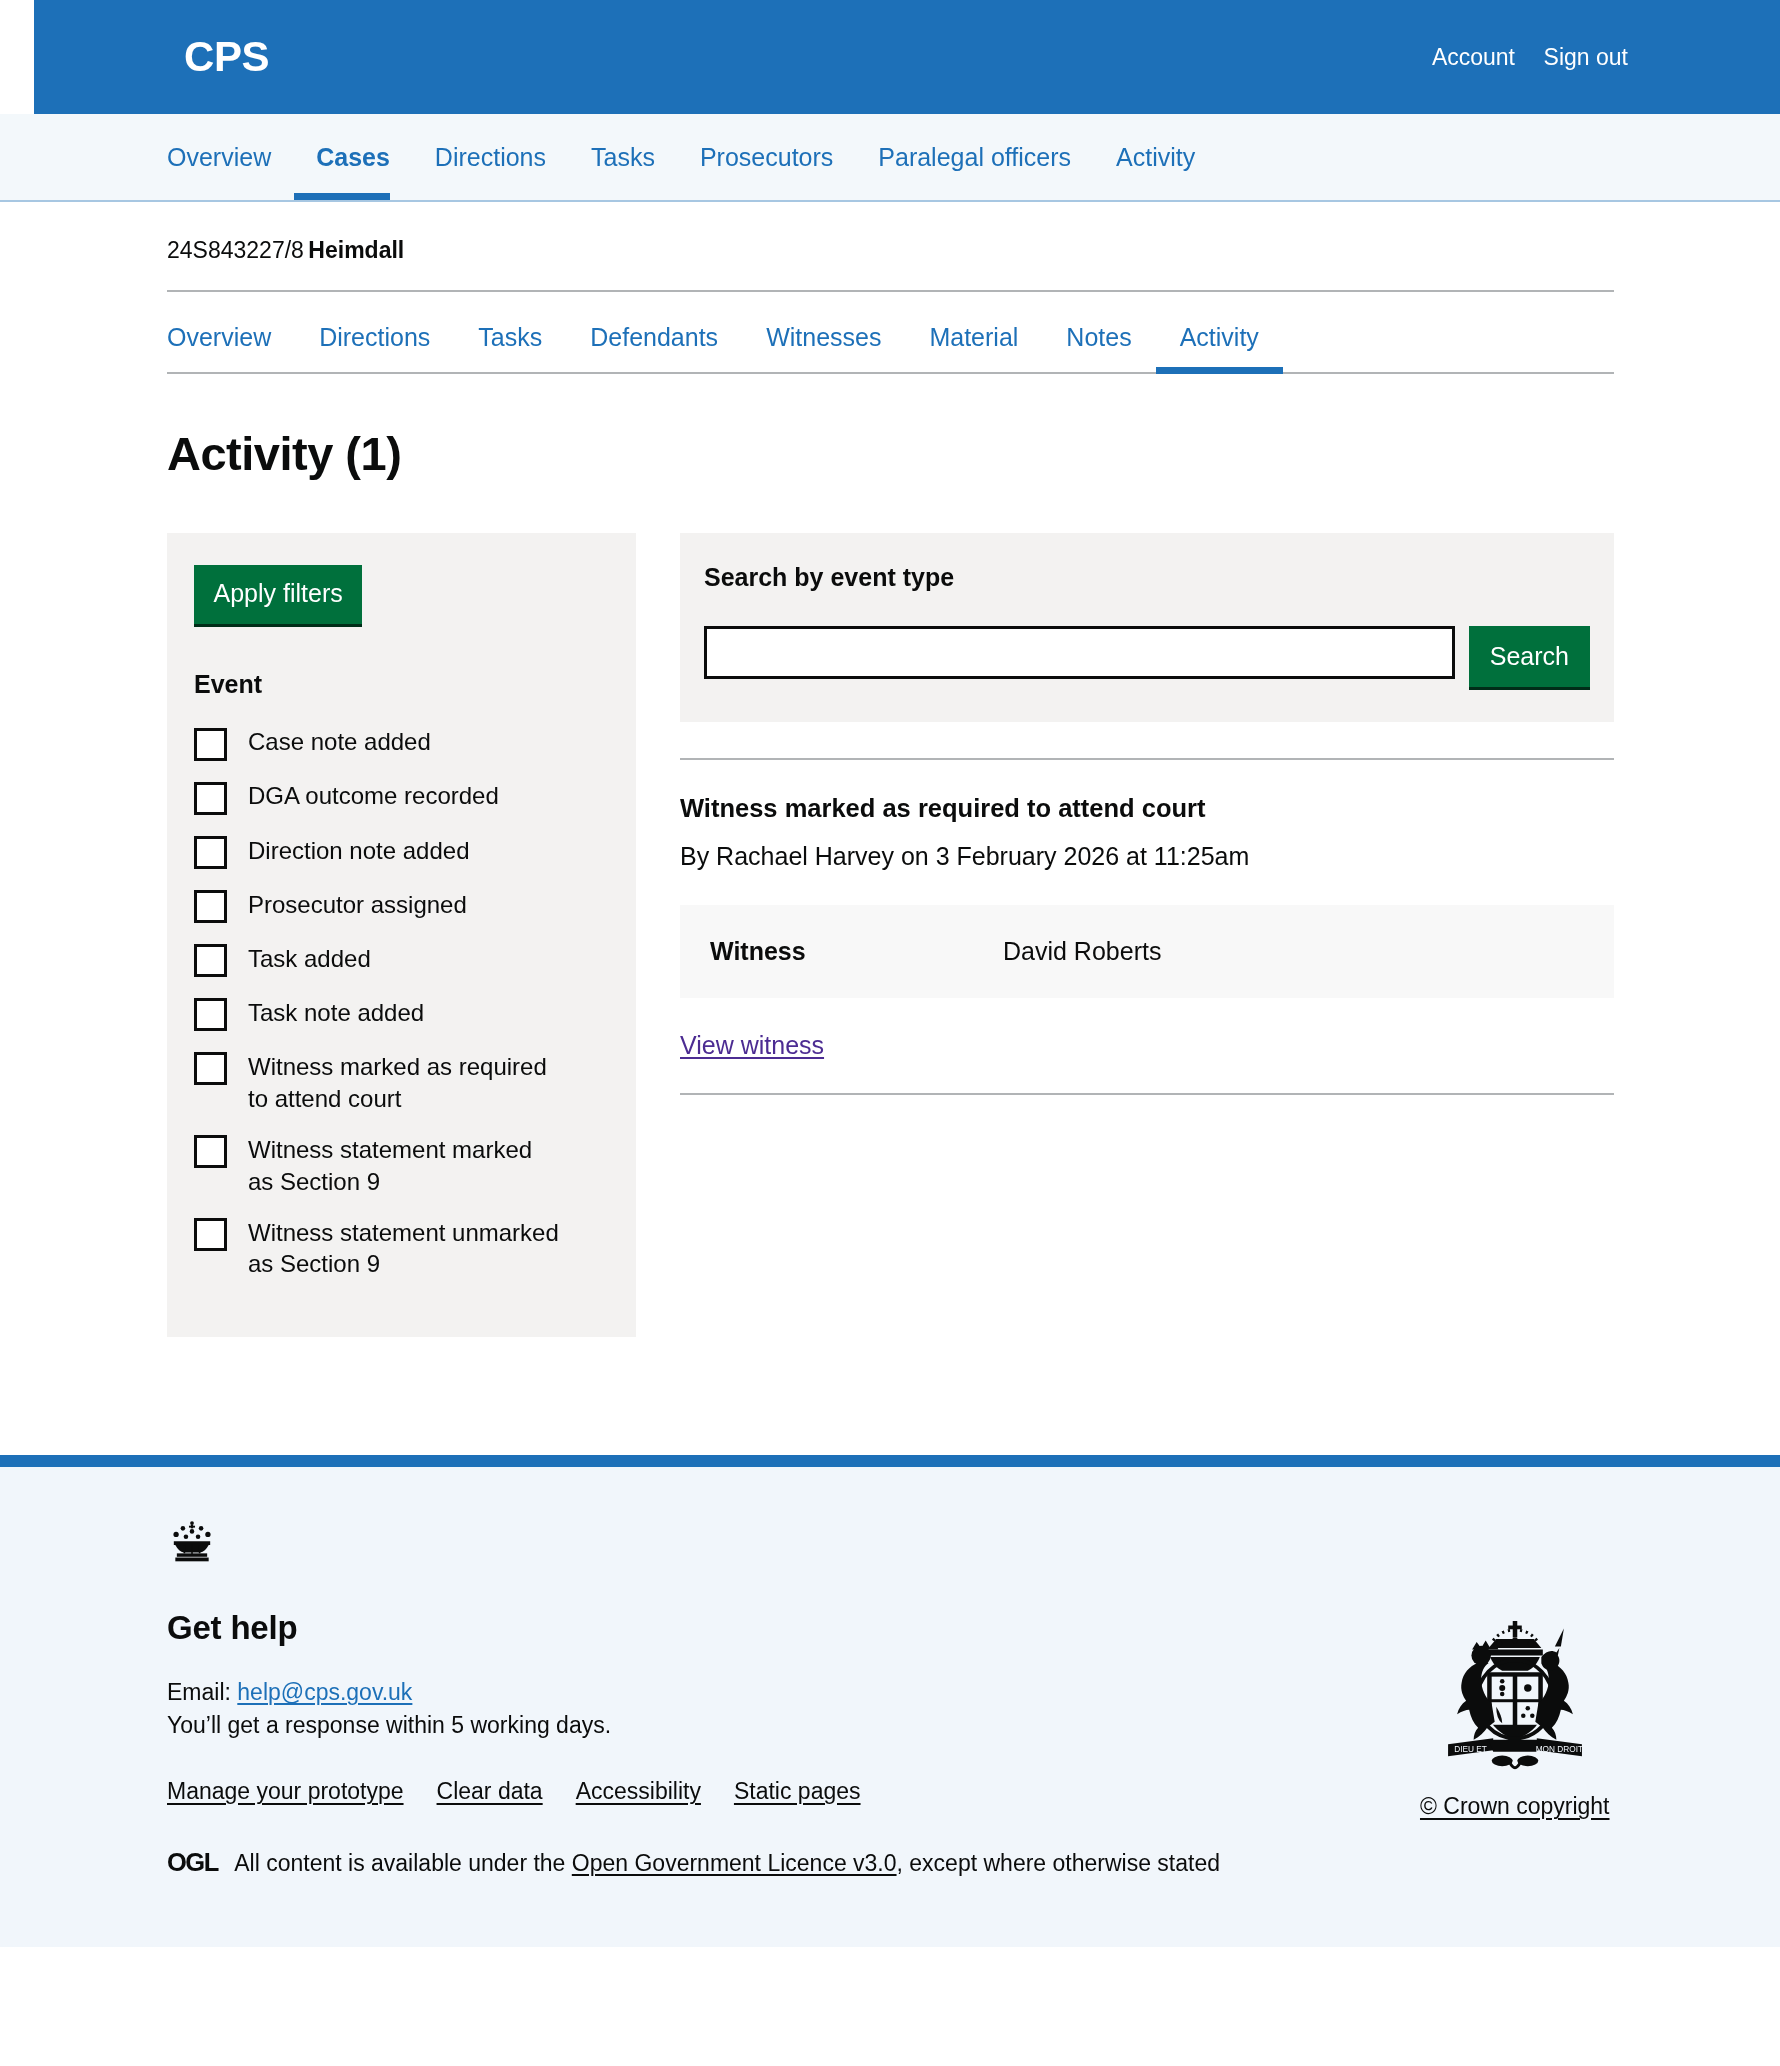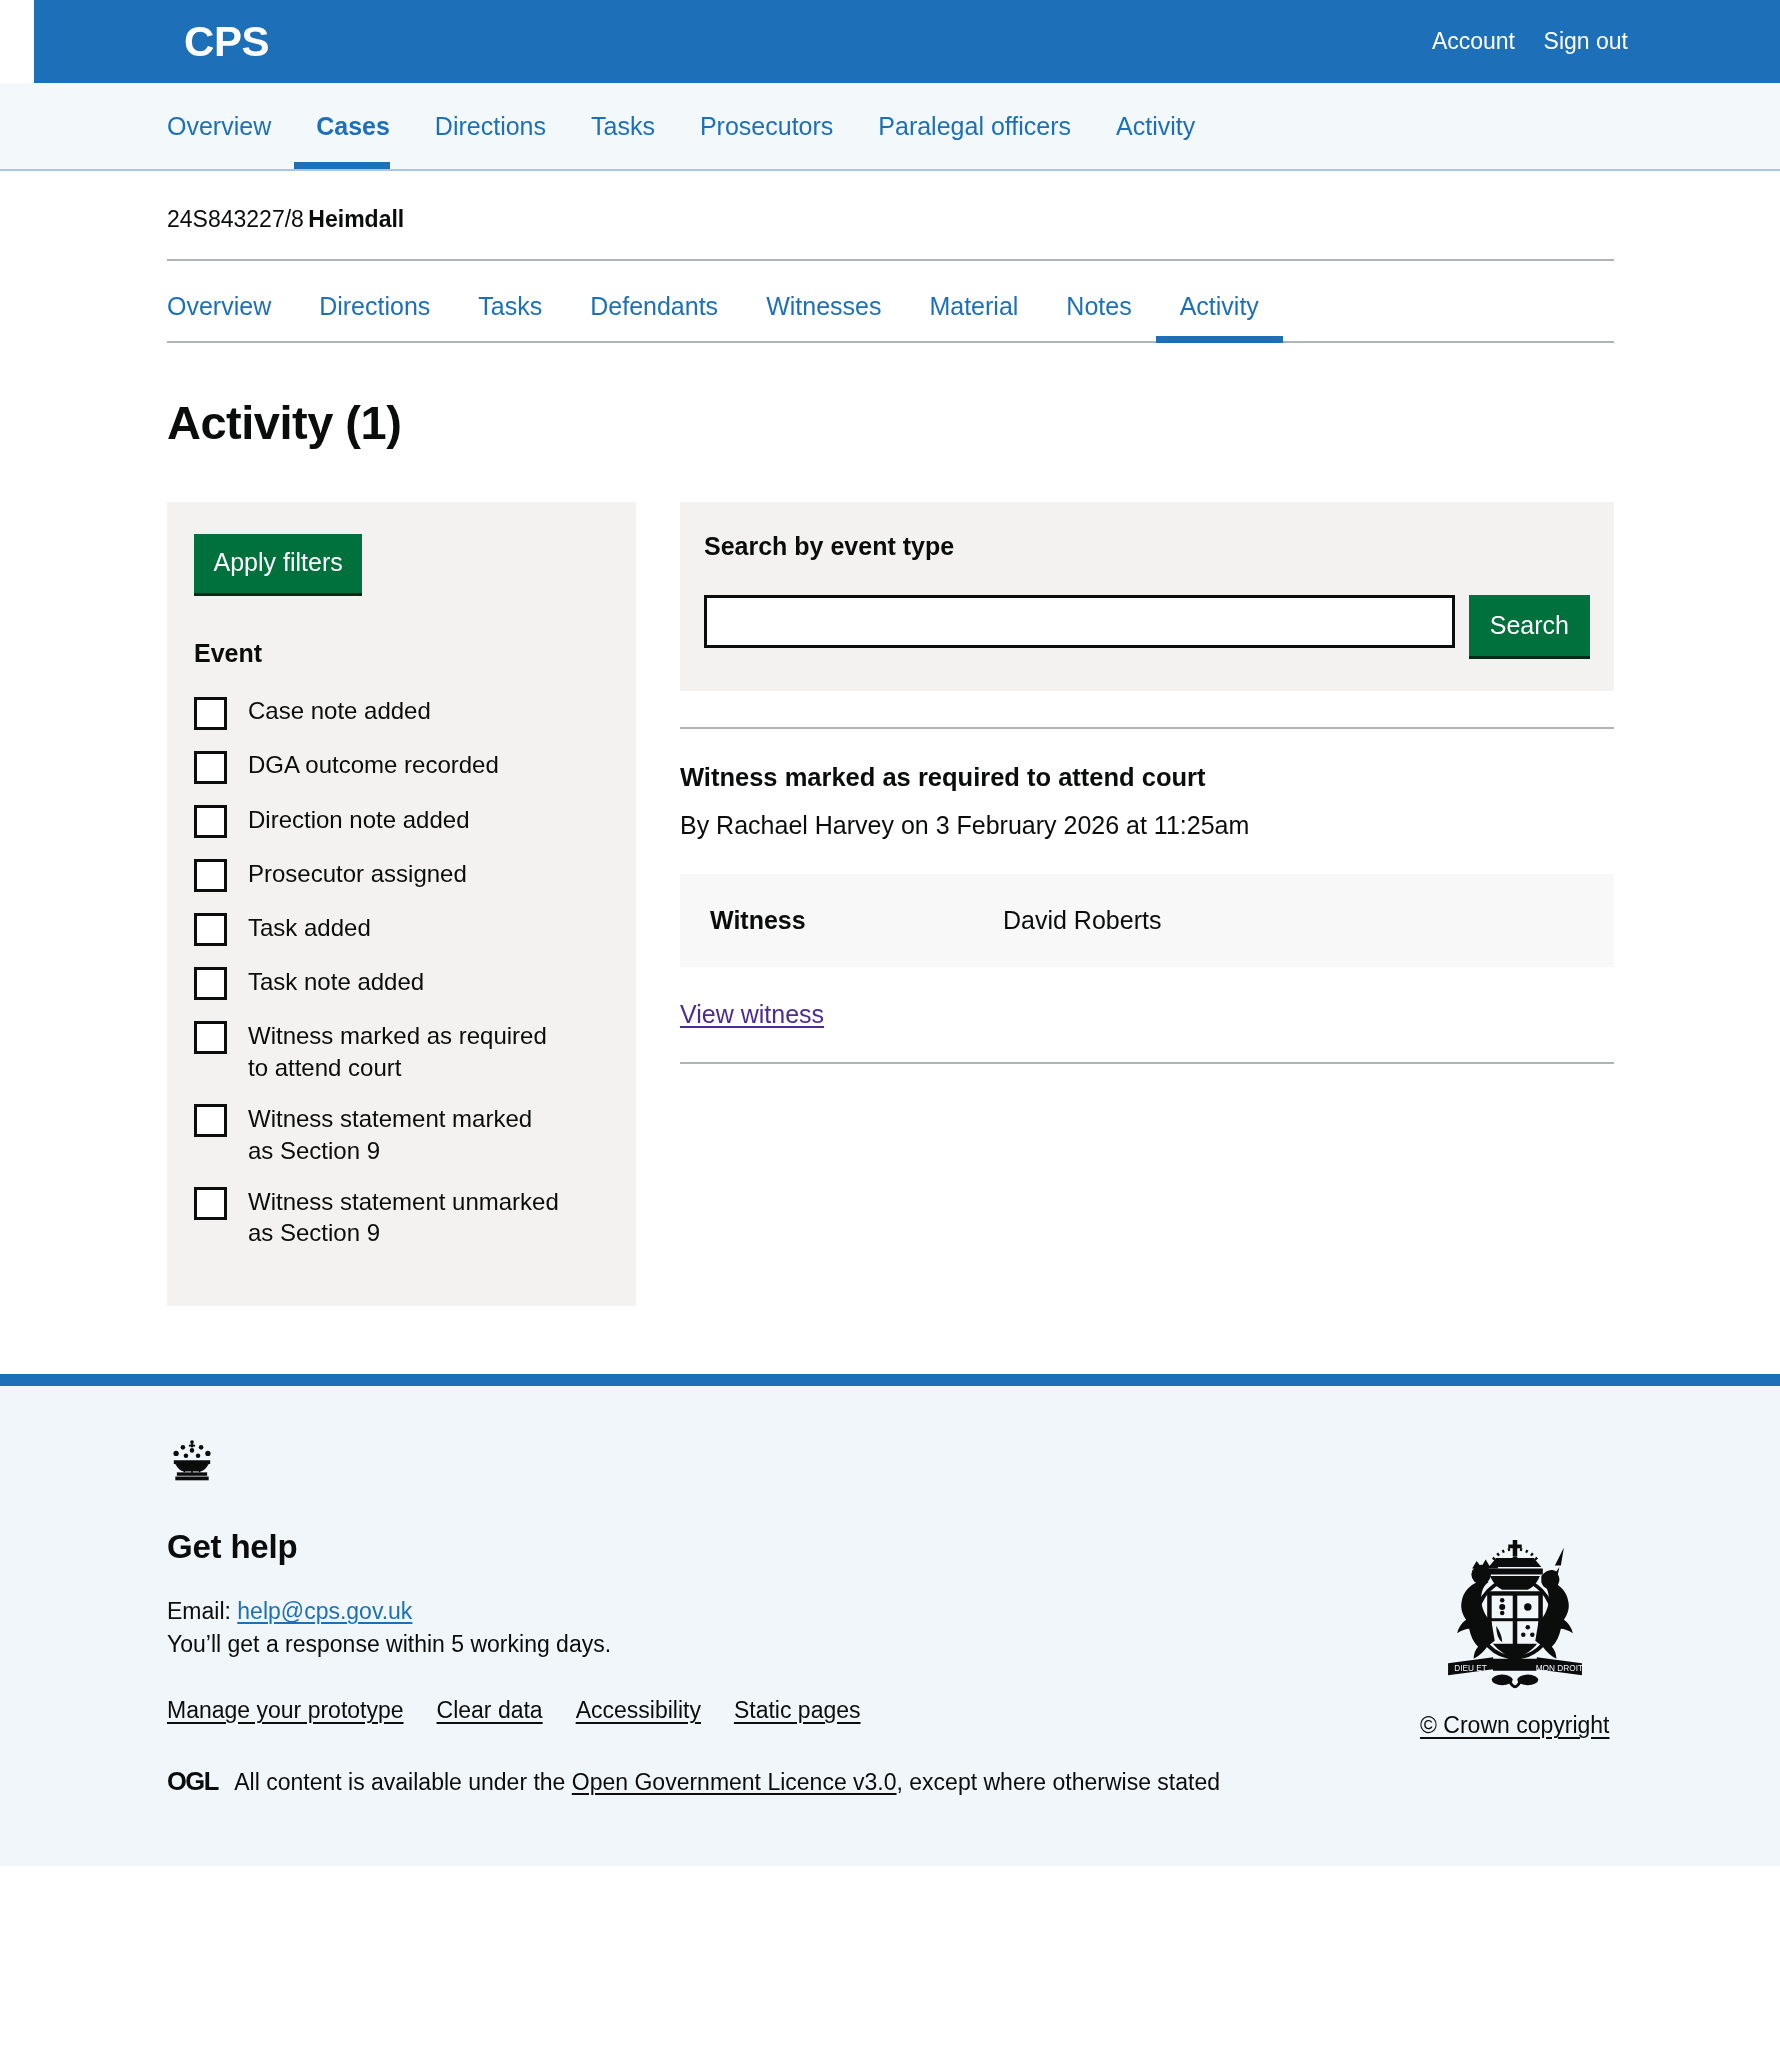--- a/index.html
+++ b/index.html
@@ -11,21 +11,21 @@
     color: #0b0c0c;
     -webkit-font-smoothing: antialiased;
   }
 
   .wrap { width: 1781px; margin: 0 auto; }
   .container { width: 1447px; margin: 0 auto; padding: 0; }
 
   
   .site-header {
     background: #1d70b8;
-    height: 83px;
+    height: 114px;
     display: flex;
     align-items: center;
     margin-left: 34px;
   }
   .site-header .container {
     display: flex;
     align-items: center;
     justify-content: space-between;
   }
   .brand {
@@ -120,21 +120,21 @@
     margin: 54px 0 0 0;
     line-height: 1.1;
   }
 
   
   .main-grid {
     display: flex;
     gap: 44px;
     margin-top: 54px;
     align-items: flex-start;
-    padding-bottom: 68px;
+    padding-bottom: 118px;
   }
   .filter-col { width: 469px; flex: 0 0 469px; }
   .results-col { flex: 1 1 auto; }
 
   
   .filter-panel {
     background: #f3f2f1;
     padding: 32px 27px 47px 27px;
   }
   .btn-green {

